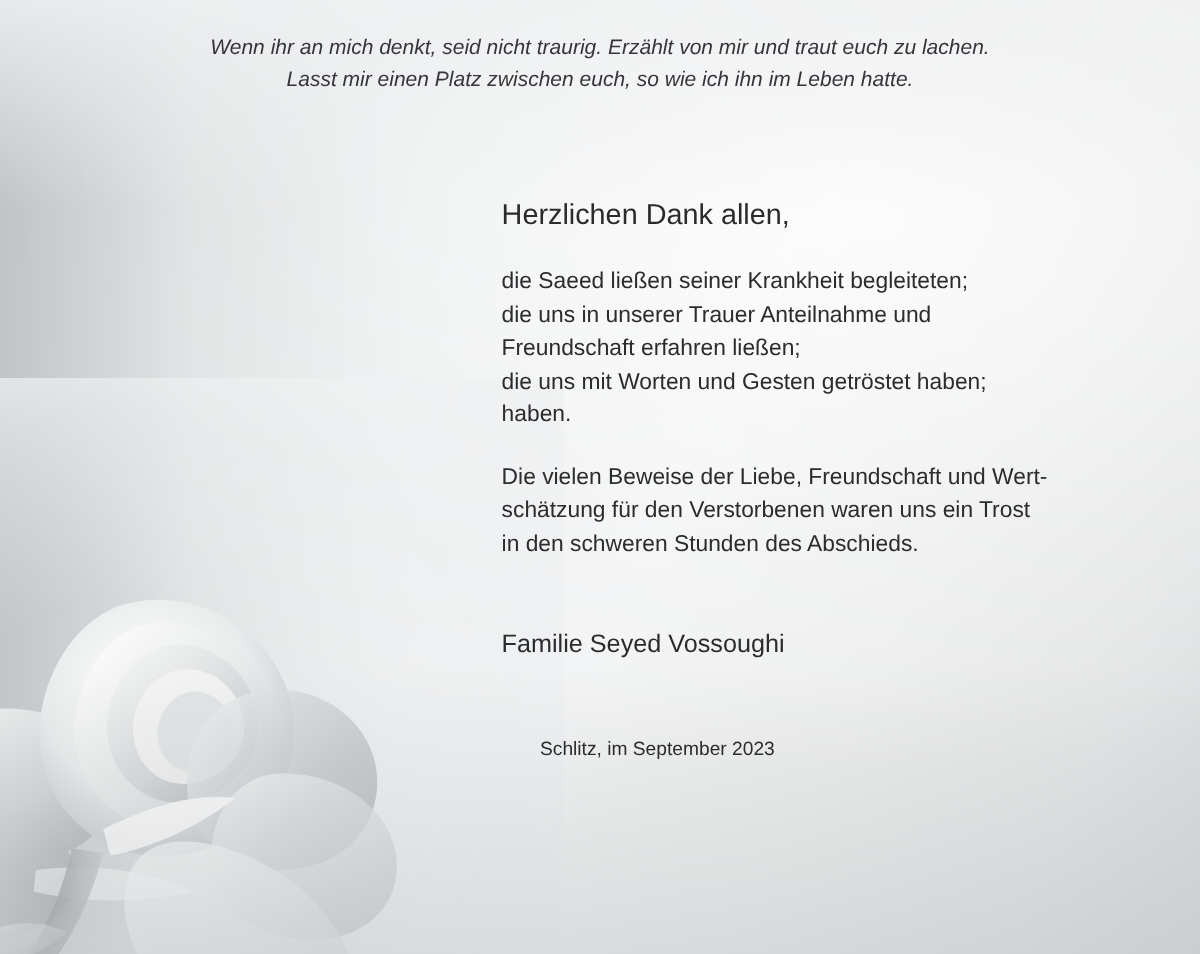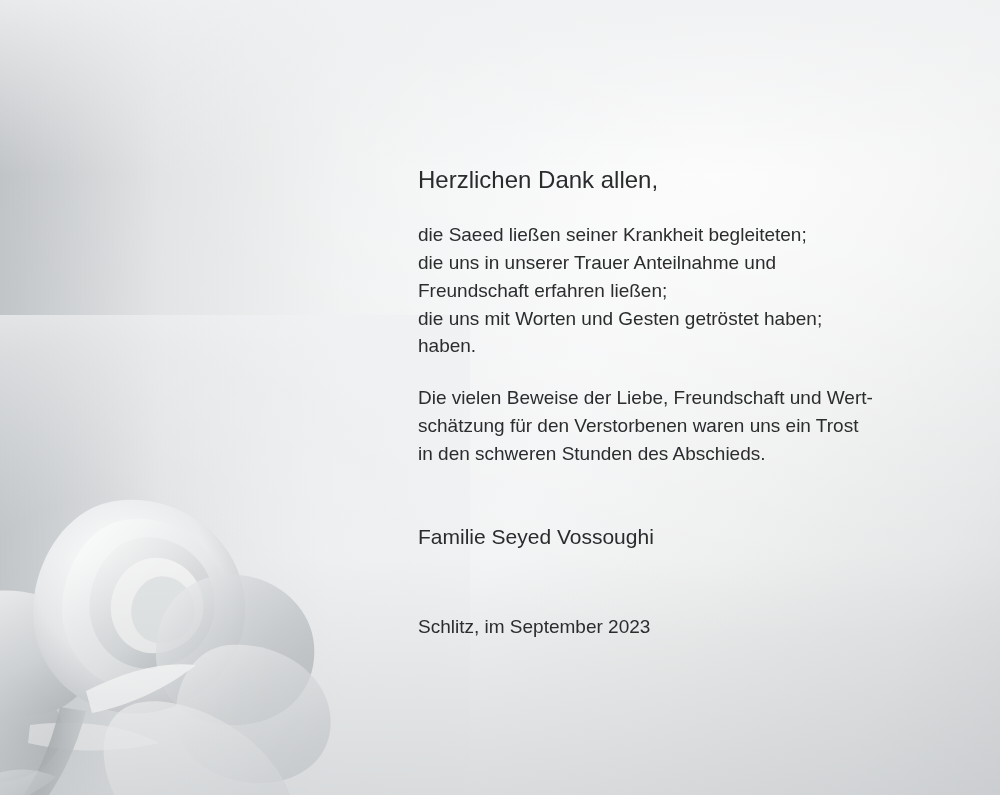--- a/index.html
+++ b/index.html
@@ -120,24 +120,25 @@
     margin-bottom: 24px;
   }
   .para div { white-space: nowrap; }
   .family {
     font-size: 21px;
     line-height: 1.4;
     color: #2a2b2d;
     margin-top: 54px;
   }
   .place-date {
-    font-size: 19px;
+    font-size: 16px;
     line-height: 1.4;
     color: #2b2c2e;
     margin-top: 62px;
+    margin-left: 32px;
   }
 </style>
 </head>
 <body>
 
 <div class="card">
 
   <div class="tone-a"></div>
   <div class="tone-c"></div>
 
@@ -189,20 +190,24 @@
       <path d="M120,410 C168,404 214,410 250,428 C206,438 160,438 118,428 Z" fill="#fbfbfb" opacity="0.6"></path>
 
       <path d="M150,392 C138,444 116,488 78,520 L104,520 C142,486 164,442 176,396 Z" fill="url(#stemG)" opacity="0.85"></path>
       <path d="M60,470 C92,452 120,450 146,462 C118,486 86,494 56,488 Z" fill="url(#petalC)" opacity="0.75"></path>
     </svg>
   </div>
   <div class="rose-fade"></div>
 
   <div class="tone-b"></div>
 
+  <div class="verse">
+    <div>Wenn ihr an mich denkt, seid nicht traurig. Erzählt von mir und traut euch zu lachen.</div>
+    <div>Lasst mir einen Platz zwischen euch, so wie ich ihn im Leben hatte.</div>
+  </div>
 
 
   <div class="right-col">
     <div class="thanks-heading">Herzlichen Dank allen,</div>
 
     <div class="para">
       <div>die Saeed ließen seiner Krankheit begleiteten;</div>
       <div>die uns in unserer Trauer Anteilnahme und</div>
       <div>Freundschaft erfahren ließen;</div>
       <div>die uns mit Worten und Gesten getröstet haben;</div>

